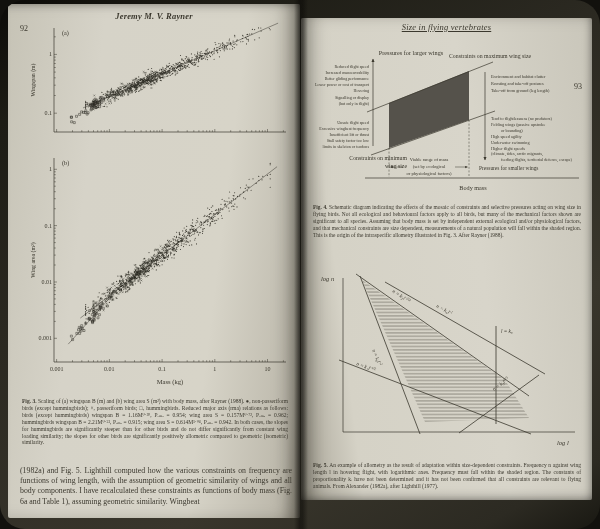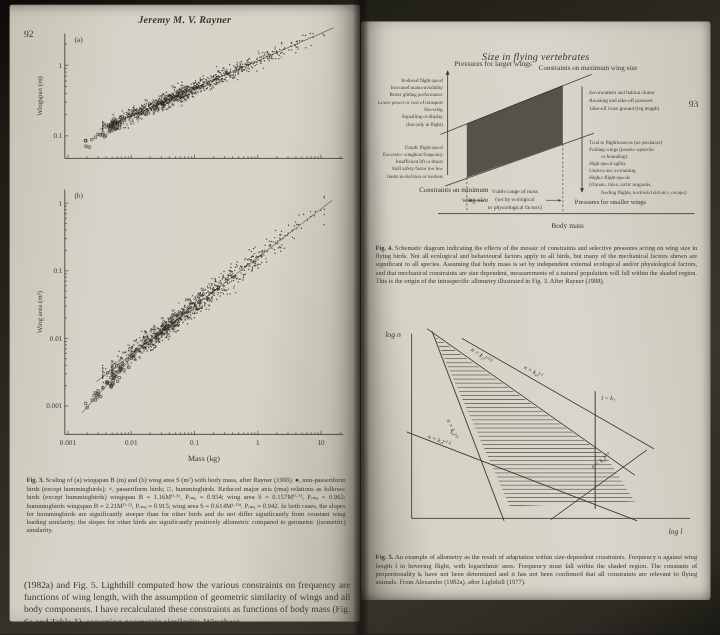--- a/index.html
+++ b/index.html
@@ -1,18 +1,18 @@
 <!DOCTYPE html>
 <html><head>
 <meta charset="utf-8">
 <style>
   html,body{margin:0;padding:0;background:#12110d;}
   .photo{position:relative;width:600px;height:529px;overflow:hidden;
     background:linear-gradient(150deg,#0b0a07 0%,#1d1c15 14%,#2b2921 40%,#39362c 72%,#2c2a22 92%,#191812 100%);
-    font-family:"Liberation Serif","DejaVu Serif",serif;color:#3b382e;}
+    font-family:"Liberation Serif","DejaVu Serif",serif;color:#3b382e;border-radius:25px;}
   .page{position:absolute;border-radius:2px;}
   .page.left{left:8px;top:4px;width:292px;height:514px;
     background:linear-gradient(97deg,#c6c3b6 0%,#d6d3c8 28%,#d7d4c8 68%,#bcb8ab 94%,#a49f92 100%);
     box-shadow:inset -16px 0 20px -10px rgba(18,16,10,.6), inset 0 6px 10px -8px rgba(0,0,0,.5);}
   .page.right{left:301px;top:18px;width:291px;height:482px;
     background:linear-gradient(263deg,#c9c6ba 0%,#d8d5ca 40%,#d5d2c6 82%,#b2ae a1 96%,#a8a497 100%);
     background:linear-gradient(263deg,#c9c6ba 0%,#d8d5ca 40%,#d5d2c6 82%,#a8a497 100%);
     box-shadow:inset 16px 0 20px -10px rgba(18,16,10,.55), inset -7px 0 9px -6px rgba(0,0,0,.4), inset 0 -8px 12px -9px rgba(0,0,0,.45);}
   .spine{position:absolute;left:294px;top:0;width:14px;height:529px;
     background:linear-gradient(90deg,rgba(0,0,0,0),rgba(10,9,6,.55) 40%,rgba(10,9,6,.5) 62%,rgba(0,0,0,0));}
@@ -58,25 +58,25 @@
         <text x="34" y="15" font-size="6.2">(b)</text>
         <text x="7" y="110" text-anchor="middle" font-size="5.8" transform="rotate(-90 7 110)">Wing area (m²)</text>
         <text x="142" y="234" text-anchor="middle" font-size="6.6">Mass (kg)</text>
         <path d="M149.9 89.6h.01M97.6 137.1h.01M139.0 93.7h.01M141.6 96.4h.01M97.6 138.7h.01M114.6 118.7h.01M196.3 50.9h.01M93.9 133.3h.01M111.9 115.4h.01M117.7 121.4h.01M61.2 163.4h.01M156.0 93.9h.01M106.6 126.4h.01M145.4 89.9h.01M141.7 96.1h.01M126.1 110.4h.01M147.5 90.7h.01M138.2 102.4h.01M150.4 94.4h.01M165.0 84.3h.01M176.1 66.4h.01M120.0 113.2h.01M145.2 97.9h.01M82.8 143.0h.01M150.9 87.3h.01M153.5 88.7h.01M187.6 64.0h.01M181.8 75.8h.01M152.8 91.5h.01M112.7 120.3h.01M57.6 163.0h.01M109.1 121.8h.01M140.1 106.9h.01M184.7 69.8h.01M134.0 111.0h.01M111.0 131.0h.01M109.3 124.9h.01M161.4 85.4h.01M139.6 100.0h.01M167.6 75.3h.01M146.9 100.9h.01M206.6 42.7h.01M205.2 48.5h.01M111.0 121.1h.01M151.4 83.0h.01M215.4 42.2h.01M98.5 131.0h.01M115.5 119.8h.01M149.4 92.7h.01M134.2 111.4h.01M102.1 134.9h.01M123.5 113.9h.01M162.0 81.9h.01M200.7 58.1h.01M153.3 95.3h.01M178.2 70.0h.01M140.4 106.8h.01M110.9 119.1h.01M183.9 61.5h.01M166.7 90.0h.01M112.8 122.7h.01M145.0 88.8h.01M152.5 99.5h.01M167.3 79.8h.01M206.8 54.1h.01M154.3 91.2h.01M92.1 136.5h.01M185.7 63.5h.01M93.5 139.7h.01M121.5 120.5h.01M92.7 133.9h.01M141.9 92.0h.01M205.5 49.7h.01M183.8 71.4h.01M127.7 108.7h.01M225.0 28.8h.01M145.3 92.6h.01M161.9 79.2h.01M115.1 111.8h.01M148.6 82.2h.01M149.5 95.7h.01M112.6 116.8h.01M168.9 70.5h.01M122.5 115.0h.01M209.5 46.4h.01M84.0 134.0h.01M97.4 132.5h.01M154.7 80.9h.01M211.7 46.1h.01M116.4 121.9h.01M102.4 130.1h.01M138.5 103.3h.01M228.1 33.4h.01M175.9 72.0h.01M121.8 115.7h.01M106.7 127.9h.01M111.5 127.4h.01M201.6 42.0h.01M110.7 118.4h.01M187.4 60.3h.01M153.7 90.9h.01M160.6 92.1h.01M126.4 100.7h.01M242.2 37.2h.01M117.2 119.2h.01M102.0 138.7h.01M146.4 104.3h.01M83.9 143.1h.01M172.8 77.6h.01M145.1 97.8h.01M172.2 82.6h.01M98.3 133.5h.01M87.1 138.2h.01M168.5 93.9h.01M158.5 81.4h.01M115.5 117.9h.01M106.0 128.4h.01M166.6 83.7h.01M198.0 51.2h.01M79.1 142.2h.01M159.7 85.2h.01M147.4 100.1h.01M71.2 142.7h.01M217.2 48.8h.01M212.5 37.7h.01M118.3 117.1h.01M140.4 91.9h.01M119.4 112.3h.01M94.9 130.6h.01M130.5 114.4h.01M115.0 121.2h.01M144.2 94.0h.01M127.0 99.2h.01M143.2 102.9h.01M116.7 108.4h.01M151.0 91.2h.01M57.6 164.2h.01M156.7 85.9h.01M142.7 103.4h.01M114.2 114.4h.01M107.6 127.9h.01M57.6 157.0h.01M179.7 58.1h.01M108.0 120.9h.01M74.1 148.9h.01M193.0 54.3h.01M186.3 71.0h.01M113.8 118.3h.01M148.9 97.4h.01M139.3 95.7h.01M178.4 66.5h.01M242.2 28.8h.01M138.8 96.6h.01M93.6 126.1h.01M157.3 92.0h.01M137.4 94.3h.01M221.0 37.0h.01M148.9 93.3h.01M186.7 64.1h.01M166.5 81.8h.01M121.1 118.1h.01M163.7 78.0h.01M178.0 70.3h.01M170.5 84.9h.01M128.6 112.9h.01M203.4 50.7h.01M111.1 126.4h.01M183.1 63.7h.01M57.6 165.3h.01M135.2 108.0h.01M218.3 35.1h.01M123.8 110.2h.01M126.5 116.7h.01M128.0 106.1h.01M125.8 105.2h.01M176.3 72.4h.01M123.7 115.9h.01M107.8 114.7h.01M92.0 130.5h.01M155.7 84.0h.01M158.1 94.6h.01M187.1 73.3h.01M82.3 138.8h.01M103.8 129.1h.01M131.7 115.8h.01M57.6 163.3h.01M169.7 68.3h.01M136.8 102.3h.01M91.6 140.3h.01M205.0 55.8h.01M162.8 79.5h.01M156.0 86.3h.01M183.5 68.3h.01M158.6 90.9h.01M85.7 132.9h.01M100.5 131.7h.01M180.2 66.5h.01M153.3 90.0h.01M128.6 111.1h.01M157.7 80.5h.01M130.9 112.2h.01M182.3 72.7h.01M161.9 83.4h.01M96.0 137.0h.01M135.2 104.7h.01M190.7 58.7h.01M57.6 158.4h.01M148.6 87.4h.01M115.8 124.4h.01M140.7 95.8h.01M57.6 165.1h.01M84.7 142.2h.01M107.4 133.7h.01M145.7 98.8h.01M99.7 140.9h.01M119.1 116.7h.01M72.5 159.9h.01M95.4 136.8h.01M142.1 98.9h.01M106.7 130.0h.01M106.8 128.8h.01M88.8 148.4h.01M193.5 65.7h.01M120.8 121.7h.01M191.9 62.4h.01M175.0 78.9h.01M173.5 73.0h.01M137.6 94.7h.01M172.4 72.0h.01M151.2 82.3h.01M192.1 59.8h.01M163.9 75.8h.01M135.5 105.6h.01M106.5 127.4h.01M137.8 107.2h.01M182.3 74.8h.01M77.4 145.9h.01M166.8 80.3h.01M112.4 132.9h.01M135.0 102.0h.01M151.4 84.0h.01M139.6 96.8h.01M116.2 115.8h.01M173.6 72.5h.01M136.4 107.9h.01M78.7 148.2h.01M100.9 124.6h.01M117.1 122.1h.01M123.4 110.7h.01M120.3 111.8h.01M139.9 107.0h.01M127.8 113.9h.01M130.1 99.3h.01M212.1 44.2h.01M154.5 85.4h.01M148.1 94.1h.01M190.2 68.8h.01M131.3 102.9h.01M143.2 91.4h.01M101.1 133.6h.01M130.8 100.2h.01M57.6 159.5h.01M145.9 98.0h.01M94.0 127.0h.01M194.8 59.6h.01M125.5 110.1h.01M124.7 109.3h.01M139.6 90.3h.01M134.0 103.1h.01M158.7 76.3h.01M181.2 64.3h.01M194.1 68.3h.01M72.6 148.3h.01M100.4 139.7h.01M81.6 142.8h.01M131.2 101.5h.01M116.4 118.4h.01M76.0 143.8h.01M93.5 138.9h.01M93.1 136.2h.01M164.8 79.3h.01M126.1 113.3h.01M129.0 107.2h.01M132.5 111.0h.01M154.9 91.1h.01M167.1 81.5h.01M142.5 104.8h.01M91.5 131.2h.01M106.4 122.3h.01M93.1 140.3h.01M60.1 157.3h.01M136.7 97.4h.01M202.0 53.0h.01M57.6 164.0h.01M121.3 111.5h.01M102.3 134.7h.01M99.4 128.0h.01M89.0 142.8h.01M139.7 107.0h.01M230.7 26.4h.01M118.4 118.3h.01M138.0 107.2h.01M164.9 76.6h.01M163.0 75.4h.01M242.2 14.7h.01M197.3 53.7h.01M117.4 121.1h.01M81.5 143.4h.01M110.1 122.4h.01M97.8 135.4h.01M183.9 68.3h.01M164.2 79.6h.01M145.0 100.1h.01M88.6 131.4h.01M119.2 116.5h.01M171.2 82.7h.01M155.7 84.1h.01M230.9 30.5h.01M123.9 112.1h.01M119.6 125.7h.01M151.2 87.9h.01M126.3 111.1h.01M106.8 126.0h.01M105.6 125.2h.01M112.1 121.2h.01M174.5 83.3h.01M97.7 141.7h.01M132.2 102.8h.01M188.7 70.3h.01M109.1 117.9h.01M79.1 145.8h.01M132.5 102.8h.01M98.1 139.1h.01M146.1 93.4h.01M120.1 115.8h.01M217.3 38.4h.01M149.5 90.8h.01M98.7 124.5h.01M120.5 119.7h.01M89.9 126.1h.01M96.2 136.1h.01M113.1 124.5h.01M107.3 122.0h.01M118.7 120.9h.01M183.2 67.4h.01M117.9 110.3h.01M120.9 115.0h.01M126.0 110.2h.01M206.0 45.8h.01M100.6 131.1h.01M146.1 108.0h.01M190.6 63.4h.01M106.7 127.7h.01M156.2 78.0h.01M166.0 78.2h.01M114.9 113.2h.01M107.0 129.4h.01M89.2 134.0h.01M219.4 40.7h.01M161.4 83.0h.01M137.0 101.0h.01M71.4 156.1h.01M130.4 103.3h.01M119.9 118.8h.01M122.7 110.1h.01M180.3 71.1h.01M115.1 119.7h.01M126.3 116.0h.01M164.6 69.9h.01M71.2 150.9h.01M139.4 103.2h.01M168.4 79.9h.01M167.3 88.2h.01M79.5 142.2h.01M197.5 54.7h.01M164.4 72.9h.01M223.1 40.2h.01M134.3 102.7h.01M57.6 159.5h.01M153.3 91.9h.01M143.9 107.7h.01M117.7 118.1h.01M119.6 121.0h.01M190.0 62.3h.01M140.8 96.6h.01M122.0 114.3h.01M234.0 29.8h.01M88.7 137.8h.01M120.7 125.5h.01M139.2 100.4h.01M199.8 51.7h.01M58.1 168.8h.01M138.7 99.8h.01M184.8 71.5h.01M103.8 133.9h.01M159.0 92.0h.01M140.8 95.0h.01M101.5 139.6h.01M163.7 94.9h.01M177.2 71.8h.01M109.6 121.2h.01M200.9 48.0h.01M152.9 88.3h.01M134.1 103.7h.01M78.0 151.4h.01M108.9 122.6h.01M137.1 102.7h.01M107.6 126.9h.01M148.5 86.2h.01M187.1 70.2h.01M126.2 104.3h.01M110.4 120.8h.01M99.8 124.6h.01M174.7 81.4h.01M125.6 108.2h.01M89.8 137.8h.01M108.7 128.3h.01M146.4 98.4h.01M144.5 99.0h.01M158.5 87.9h.01M146.3 86.6h.01M112.7 115.6h.01M162.2 90.9h.01M148.4 101.4h.01M175.6 75.2h.01M90.5 139.4h.01M57.7 154.6h.01M100.3 122.4h.01M147.0 94.0h.01M215.8 41.8h.01M169.6 81.9h.01M148.8 99.3h.01M107.8 124.8h.01M151.4 84.7h.01M58.7 160.4h.01M130.0 114.8h.01M113.1 121.5h.01M148.8 94.6h.01M131.6 108.4h.01M190.3 60.2h.01M135.7 100.3h.01M130.9 110.0h.01M164.9 81.0h.01M57.7 163.1h.01M149.3 93.8h.01M107.9 123.9h.01M81.4 152.4h.01M148.9 90.8h.01M220.6 37.3h.01M74.6 152.0h.01M127.2 109.2h.01M136.3 110.8h.01M138.0 97.9h.01M198.7 56.9h.01M95.1 131.4h.01M189.7 63.7h.01M164.1 75.8h.01M209.0 56.9h.01M83.5 144.1h.01M135.8 107.1h.01M184.9 69.5h.01M234.8 26.3h.01M146.6 95.7h.01M165.6 76.5h.01M153.1 90.8h.01M95.8 139.6h.01M97.5 142.1h.01M113.0 118.2h.01M116.3 123.9h.01M119.4 121.3h.01M121.0 102.6h.01M171.8 74.0h.01M184.7 55.9h.01M242.2 13.4h.01M93.0 134.9h.01M90.5 133.5h.01M150.6 96.1h.01M119.7 116.7h.01M179.6 71.8h.01M98.8 130.8h.01M136.9 108.2h.01M179.4 65.7h.01M157.2 82.5h.01M115.9 113.6h.01M112.5 124.5h.01M121.3 118.6h.01M183.3 57.2h.01M162.7 79.4h.01M84.5 143.0h.01M128.4 114.4h.01M67.7 153.2h.01M168.2 80.8h.01M83.7 146.3h.01M188.7 62.9h.01M159.5 91.7h.01M134.1 114.7h.01M57.6 164.7h.01M112.9 116.1h.01M102.0 132.1h.01M116.2 123.1h.01M154.6 90.8h.01M129.7 106.4h.01M182.8 69.1h.01M111.9 121.4h.01M162.2 80.5h.01M160.4 83.0h.01M122.1 115.9h.01M185.3 67.4h.01M113.0 128.3h.01M152.1 84.7h.01M201.2 61.0h.01M97.8 125.4h.01M113.4 118.1h.01M115.5 124.1h.01M80.5 147.3h.01M139.5 109.3h.01M192.8 58.4h.01M106.3 121.7h.01M88.4 142.7h.01M134.4 105.1h.01M179.5 69.7h.01M219.2 37.0h.01M205.2 45.6h.01M144.9 99.2h.01M112.6 124.6h.01M131.5 105.6h.01M172.9 71.9h.01M128.6 109.9h.01M104.0 123.9h.01M189.7 64.3h.01M104.2 132.8h.01M98.7 129.9h.01M124.9 108.2h.01M116.7 119.3h.01M163.3 85.2h.01M157.8 81.0h.01M102.2 133.1h.01M93.1 126.4h.01M116.5 112.3h.01M142.3 102.1h.01M165.4 79.9h.01M239.4 25.3h.01M205.9 56.5h.01M82.9 147.1h.01M184.8 68.0h.01M201.8 51.8h.01M176.9 65.3h.01M154.8 90.0h.01M70.1 146.9h.01M140.5 105.5h.01M181.1 67.5h.01M138.2 104.3h.01M161.9 86.5h.01M196.4 54.7h.01M79.3 140.5h.01M100.6 121.2h.01M174.9 79.7h.01M164.7 76.3h.01M111.6 123.3h.01M148.0 94.4h.01M207.6 48.9h.01M121.9 113.2h.01M182.4 73.4h.01M144.9 99.7h.01M141.3 93.7h.01M99.4 137.0h.01M144.3 99.9h.01M110.9 127.1h.01M96.3 133.5h.01M57.6 161.6h.01M128.3 119.9h.01M79.3 148.7h.01M134.3 104.5h.01M181.5 59.5h.01M181.5 66.5h.01M148.2 87.7h.01M80.0 139.6h.01M165.7 81.1h.01M190.5 59.3h.01M169.7 71.9h.01M135.4 106.5h.01M181.6 64.2h.01M147.1 89.6h.01M168.4 79.9h.01M101.4 137.8h.01M63.4 158.2h.01M140.8 99.1h.01M194.1 49.3h.01M57.6 156.4h.01M100.4 132.0h.01M158.2 79.5h.01M129.3 110.3h.01M110.3 122.6h.01M95.5 132.2h.01M137.9 100.7h.01M150.3 91.5h.01M169.1 82.3h.01M138.6 105.8h.01M155.5 96.6h.01M115.2 117.3h.01M148.3 98.1h.01M161.4 95.2h.01M177.2 71.4h.01M167.9 79.8h.01M182.2 63.3h.01M138.9 102.3h.01M110.3 121.1h.01M152.7 90.6h.01M158.3 88.2h.01M221.1 29.2h.01M115.3 119.6h.01M139.0 94.4h.01M122.5 109.8h.01M88.4 143.2h.01M141.9 96.3h.01M96.1 133.4h.01M160.2 81.9h.01M138.4 95.8h.01M143.9 99.3h.01M120.9 117.1h.01M188.6 59.9h.01M150.7 92.0h.01M176.3 78.5h.01M156.8 90.7h.01M120.9 108.9h.01M140.4 105.1h.01M145.2 100.8h.01M129.9 107.0h.01M206.0 59.3h.01M117.3 113.4h.01M215.6 47.7h.01M101.6 130.3h.01M168.2 72.7h.01M94.6 135.4h.01M57.6 164.6h.01M142.6 94.8h.01M173.5 74.9h.01M196.5 54.9h.01M91.6 130.2h.01M65.9 160.9h.01M123.5 111.8h.01M106.7 127.7h.01M153.8 93.7h.01M65.0 156.2h.01M57.6 172.1h.01M242.2 24.4h.01M203.6 53.1h.01M136.1 105.5h.01M158.0 88.2h.01M186.9 66.3h.01M130.4 107.2h.01M185.3 64.7h.01M203.8 56.6h.01M110.8 118.4h.01M93.6 140.8h.01M155.0 89.1h.01M57.6 173.6h.01M82.3 146.6h.01M179.3 74.6h.01M134.8 97.7h.01" fill="none" stroke="#2b2921" stroke-width="1.15" stroke-linecap="round" opacity="0.85"></path>
         <path d="M123.9 111.4L125.7 113.2M125.7 111.4L123.9 113.2M113.6 121.8L115.4 123.6M115.4 121.8L113.6 123.6M126.5 112.6L128.3 114.4M128.3 112.6L126.5 114.4M135.3 106.3L137.1 108.1M137.1 106.3L135.3 108.1M134.5 98.0L136.3 99.8M136.3 98.0L134.5 99.8M123.7 106.7L125.5 108.5M125.5 106.7L123.7 108.5M92.7 129.9L94.5 131.7M94.5 129.9L92.7 131.7M144.2 97.9L146.0 99.7M146.0 97.9L144.2 99.7M133.1 98.6L134.9 100.4M134.9 98.6L133.1 100.4M110.1 124.9L111.9 126.7M111.9 124.9L110.1 126.7M134.8 106.7L136.6 108.5M136.6 106.7L134.8 108.5M93.6 134.4L95.4 136.2M95.4 134.4L93.6 136.2M143.4 96.4L145.2 98.2M145.2 96.4L143.4 98.2M75.9 142.6L77.7 144.4M77.7 142.6L75.9 144.4M84.1 133.3L85.9 135.1M85.9 133.3L84.1 135.1M95.4 137.1L97.2 138.9M97.2 137.1L95.4 138.9M74.7 159.4L76.5 161.2M76.5 159.4L74.7 161.2M110.0 123.1L111.8 124.9M111.8 123.1L110.0 124.9M124.8 113.3L126.6 115.1M126.6 113.3L124.8 115.1M112.0 120.6L113.8 122.4M113.8 120.6L112.0 122.4M71.2 149.4L73.0 151.2M73.0 149.4L71.2 151.2M108.2 121.8L110.0 123.6M110.0 121.8L108.2 123.6M99.0 136.4L100.8 138.2M100.8 136.4L99.0 138.2M104.0 124.5L105.8 126.3M105.8 124.5L104.0 126.3M108.4 123.3L110.2 125.1M110.2 123.3L108.4 125.1M104.0 128.4L105.8 130.2M105.8 128.4L104.0 130.2M157.9 87.7L159.7 89.5M159.7 87.7L157.9 89.5M114.5 114.5L116.3 116.3M116.3 114.5L114.5 116.3M140.5 89.8L142.3 91.6M142.3 89.8L140.5 91.6M115.6 111.1L117.4 112.9M117.4 111.1L115.6 112.9M104.6 123.3L106.4 125.1M106.4 123.3L104.6 125.1M104.7 127.0L106.5 128.8M106.5 127.0L104.7 128.8M84.3 149.1L86.1 150.9M86.1 149.1L84.3 150.9M128.5 108.8L130.3 110.6M130.3 108.8L128.5 110.6M96.1 133.1L97.9 134.9M97.9 133.1L96.1 134.9M96.7 125.6L98.5 127.4M98.5 125.6L96.7 127.4M114.4 122.9L116.2 124.7M116.2 122.9L114.4 124.7M64.6 162.3L66.4 164.1M66.4 162.3L64.6 164.1M100.9 129.5L102.7 131.3M102.7 129.5L100.9 131.3M127.9 106.5L129.7 108.3M129.7 106.5L127.9 108.3M110.4 123.8L112.2 125.6M112.2 123.8L110.4 125.6M64.6 157.4L66.4 159.2M66.4 157.4L64.6 159.2M67.3 158.7L69.1 160.5M69.1 158.7L67.3 160.5M132.4 106.5L134.2 108.3M134.2 106.5L132.4 108.3M98.0 132.6L99.8 134.4M99.8 132.6L98.0 134.4M98.0 140.7L99.8 142.5M99.8 140.7L98.0 142.5M82.6 146.6L84.4 148.4M84.4 146.6L82.6 148.4M128.0 114.0L129.8 115.8M129.8 114.0L128.0 115.8M117.5 111.2L119.3 113.0M119.3 111.2L117.5 113.0M73.6 143.0L75.4 144.8M75.4 143.0L73.6 144.8M123.8 110.2L125.6 112.0M125.6 110.2L123.8 112.0M138.7 105.6L140.5 107.4M140.5 105.6L138.7 107.4M102.1 122.4L103.9 124.2M103.9 122.4L102.1 124.2M128.1 104.5L129.9 106.3M129.9 104.5L128.1 106.3M113.8 120.7L115.6 122.5M115.6 120.7L113.8 122.5M118.0 112.6L119.8 114.4M119.8 112.6L118.0 114.4M67.6 159.2L69.4 161.0M69.4 159.2L67.6 161.0M135.3 107.0L137.1 108.8M137.1 107.0L135.3 108.8M149.4 91.2L151.2 93.0M151.2 91.2L149.4 93.0M114.2 116.1L116.0 117.9M116.0 116.1L114.2 117.9M145.9 99.0L147.7 100.8M147.7 99.0L145.9 100.8M110.2 123.6L112.0 125.4M112.0 123.6L110.2 125.4M84.5 140.0L86.3 141.8M86.3 140.0L84.5 141.8M81.9 144.1L83.7 145.9M83.7 144.1L81.9 145.9M100.6 126.6L102.4 128.4M102.4 126.6L100.6 128.4M153.1 89.6L154.9 91.4M154.9 89.6L153.1 91.4M103.4 131.6L105.2 133.4M105.2 131.6L103.4 133.4M66.5 152.1L68.3 153.9M68.3 152.1L66.5 153.9M116.3 123.3L118.1 125.1M118.1 123.3L116.3 125.1M100.6 124.2L102.4 126.0M102.4 124.2L100.6 126.0M145.2 94.5L147.0 96.3M147.0 94.5L145.2 96.3M73.8 153.4L75.6 155.2M75.6 153.4L73.8 155.2M107.4 123.8L109.2 125.6M109.2 123.8L107.4 125.6M70.5 155.9L72.3 157.7M72.3 155.9L70.5 157.7M112.2 119.7L114.0 121.5M114.0 119.7L112.2 121.5M64.6 156.3L66.4 158.1M66.4 156.3L64.6 158.1M109.2 118.2L111.0 120.0M111.0 118.2L109.2 120.0M77.8 152.7L79.6 154.5M79.6 152.7L77.8 154.5M113.8 115.6L115.6 117.4M115.6 115.6L113.8 117.4M113.2 117.2L115.0 119.0M115.0 117.2L113.2 119.0M64.6 161.6L66.4 163.4M66.4 161.6L64.6 163.4M131.7 107.6L133.5 109.4M133.5 107.6L131.7 109.4M98.2 129.5L100.0 131.3M100.0 129.5L98.2 131.3M83.8 148.2L85.6 150.0M85.6 148.2L83.8 150.0M118.4 112.3L120.2 114.1M120.2 112.3L118.4 114.1M137.6 100.4L139.4 102.2M139.4 100.4L137.6 102.2M84.0 140.9L85.8 142.7M85.8 140.9L84.0 142.7M103.2 127.3L105.0 129.1M105.0 127.3L103.2 129.1M102.2 129.8L104.0 131.6M104.0 129.8L102.2 131.6M127.5 99.2L129.3 101.0M129.3 99.2L127.5 101.0M153.5 87.2L155.3 89.0M155.3 87.2L153.5 89.0M106.8 118.4L108.6 120.2M108.6 118.4L106.8 120.2M112.1 117.5L113.9 119.3M113.9 117.5L112.1 119.3M80.0 144.6L81.8 146.4M81.8 144.6L80.0 146.4M68.7 158.4L70.5 160.2M70.5 158.4L68.7 160.2M93.8 141.3L95.6 143.1M95.6 141.3L93.8 143.1M67.6 151.2L69.4 153.0M69.4 151.2L67.6 153.0M112.9 114.3L114.7 116.1M114.7 114.3L112.9 116.1M101.9 127.6L103.7 129.4M103.7 127.6L101.9 129.4M64.6 157.7L66.4 159.5M66.4 157.7L64.6 159.5M132.9 104.9L134.7 106.7M134.7 104.9L132.9 106.7M105.3 126.6L107.1 128.4M107.1 126.6L105.3 128.4M87.8 136.8L89.6 138.6M89.6 136.8L87.8 138.6M108.9 121.6L110.7 123.4M110.7 121.6L108.9 123.4M80.3 141.2L82.1 143.0M82.1 141.2L80.3 143.0M80.8 139.7L82.6 141.5M82.6 139.7L80.8 141.5M110.8 119.7L112.6 121.5M112.6 119.7L110.8 121.5M105.7 120.9L107.5 122.7M107.5 120.9L105.7 122.7M109.0 122.2L110.8 124.0M110.8 122.2L109.0 124.0M132.3 101.9L134.1 103.7M134.1 101.9L132.3 103.7M132.2 101.6L134.0 103.4M134.0 101.6L132.2 103.4M96.5 135.5L98.3 137.3M98.3 135.5L96.5 137.3M118.4 119.4L120.2 121.2M120.2 119.4L118.4 121.2M131.6 102.2L133.4 104.0M133.4 102.2L131.6 104.0M123.0 109.5L124.8 111.3M124.8 109.5L123.0 111.3M116.7 120.0L118.5 121.8M118.5 120.0L116.7 121.8M83.2 149.1L85.0 150.9M85.0 149.1L83.2 150.9M97.4 133.8L99.2 135.6M99.2 133.8L97.4 135.6M101.1 134.2L102.9 136.0M102.9 134.2L101.1 136.0M103.2 133.1L105.0 134.9M105.0 133.1L103.2 134.9M83.3 146.5L85.1 148.3M85.1 146.5L83.3 148.3M121.7 111.0L123.5 112.8M123.5 111.0L121.7 112.8M83.5 145.4L85.3 147.2M85.3 145.4L83.5 147.2M92.4 126.6L94.2 128.4M94.2 126.6L92.4 128.4M71.6 158.0L73.4 159.8M73.4 158.0L71.6 159.8M115.5 113.2L117.3 115.0M117.3 113.2L115.5 115.0M107.7 127.8L109.5 129.6M109.5 127.8L107.7 129.6M92.5 138.7L94.3 140.5M94.3 138.7L92.5 140.5M107.7 124.3L109.5 126.1M109.5 124.3L107.7 126.1M106.2 127.0L108.0 128.8M108.0 127.0L106.2 128.8M126.5 109.5L128.3 111.3M128.3 109.5L126.5 111.3M101.2 130.3L103.0 132.1M103.0 130.3L101.2 132.1M108.9 126.5L110.7 128.3M110.7 126.5L108.9 128.3M120.5 109.5L122.3 111.3M122.3 109.5L120.5 111.3M108.4 122.5L110.2 124.3M110.2 122.5L108.4 124.3M105.8 130.2L107.6 132.0M107.6 130.2L105.8 132.0M115.9 125.1L117.7 126.9M117.7 125.1L115.9 126.9M112.6 129.6L114.4 131.4M114.4 129.6L112.6 131.4M114.9 119.4L116.7 121.2M116.7 119.4L114.9 121.2M80.6 145.3L82.4 147.1M82.4 145.3L80.6 147.1M99.3 136.6L101.1 138.4M101.1 136.6L99.3 138.4M136.5 94.5L138.3 96.3M138.3 94.5L136.5 96.3M123.6 117.8L125.4 119.6M125.4 117.8L123.6 119.6M109.6 124.3L111.4 126.1M111.4 124.3L109.6 126.1M82.5 136.7L84.3 138.5M84.3 136.7L82.5 138.5M122.3 111.9L124.1 113.7M124.1 111.9L122.3 113.7M64.9 153.0L66.7 154.8M66.7 153.0L64.9 154.8M111.0 122.7L112.8 124.5M112.8 122.7L111.0 124.5M94.1 134.7L95.9 136.5M95.9 134.7L94.1 136.5M91.8 135.4L93.6 137.2M93.6 135.4L91.8 137.2M91.6 132.6L93.4 134.4M93.4 132.6L91.6 134.4M117.0 121.4L118.8 123.2M118.8 121.4L117.0 123.2M100.3 130.3L102.1 132.1M102.1 130.3L100.3 132.1M103.9 127.2L105.7 129.0M105.7 127.2L103.9 129.0M92.0 135.2L93.8 137.0M93.8 135.2L92.0 137.0M107.4 121.9L109.2 123.7M109.2 121.9L107.4 123.7M76.3 149.9L78.1 151.7M78.1 149.9L76.3 151.7M119.4 109.5L121.2 111.3M121.2 109.5L119.4 111.3M120.5 114.7L122.3 116.5M122.3 114.7L120.5 116.5M89.6 143.1L91.4 144.9M91.4 143.1L89.6 144.9M117.0 120.7L118.8 122.5M118.8 120.7L117.0 122.5M90.1 137.1L91.9 138.9M91.9 137.1L90.1 138.9M78.2 136.7L80.0 138.5M80.0 136.7L78.2 138.5M64.6 150.0L66.4 151.8M66.4 150.0L64.6 151.8M112.8 125.1L114.6 126.9M114.6 125.1L112.8 126.9M109.1 119.3L110.9 121.1M110.9 119.3L109.1 121.1M109.2 130.3L111.0 132.1M111.0 130.3L109.2 132.1M110.7 127.6L112.5 129.4M112.5 127.6L110.7 129.4M90.7 139.3L92.5 141.1M92.5 139.3L90.7 141.1M96.9 128.6L98.7 130.4M98.7 128.6L96.9 130.4M96.2 133.7L98.0 135.5M98.0 133.7L96.2 135.5M106.7 120.0L108.5 121.8M108.5 120.0L106.7 121.8M87.9 142.2L89.7 144.0M89.7 142.2L87.9 144.0M102.0 126.8L103.8 128.6M103.8 126.8L102.0 128.6M93.1 132.7L94.9 134.5M94.9 132.7L93.1 134.5M64.6 155.0L66.4 156.8M66.4 155.0L64.6 156.8M108.3 121.2L110.1 123.0M110.1 121.2L108.3 123.0M111.6 121.8L113.4 123.6M113.4 121.8L111.6 123.6M125.3 105.3L127.1 107.1M127.1 105.3L125.3 107.1M114.4 117.8L116.2 119.6M116.2 117.8L114.4 119.6M126.6 109.8L128.4 111.6M128.4 109.8L126.6 111.6M85.8 134.8L87.6 136.6M87.6 134.8L85.8 136.6M106.6 126.8L108.4 128.6M108.4 126.8L106.6 128.6M138.9 101.0L140.7 102.8M140.7 101.0L138.9 102.8M96.8 132.6L98.6 134.4M98.6 132.6L96.8 134.4M85.8 139.6L87.6 141.4M87.6 139.6L85.8 141.4M80.9 139.1L82.7 140.9M82.7 139.1L80.9 140.9M87.7 140.3L89.5 142.1M89.5 140.3L87.7 142.1M119.4 120.4L121.2 122.2M121.2 120.4L119.4 122.2M104.6 125.8L106.4 127.6M106.4 125.8L104.6 127.6M64.6 154.6L66.4 156.4M66.4 154.6L64.6 156.4M114.3 118.4L116.1 120.2M116.1 118.4L114.3 120.2M150.1 90.7L151.9 92.5M151.9 90.7L150.1 92.5M80.3 145.9L82.1 147.7M82.1 145.9L80.3 147.7M129.0 103.9L130.8 105.7M130.8 103.9L129.0 105.7M70.3 152.2L72.1 154.0M72.1 152.2L70.3 154.0M66.4 160.9L68.2 162.7M68.2 160.9L66.4 162.7M117.4 111.7L119.2 113.5M119.2 111.7L117.4 113.5M135.6 95.8L137.4 97.6M137.4 95.8L135.6 97.6M102.9 125.9L104.7 127.7M104.7 125.9L102.9 127.7M113.7 114.0L115.5 115.8M115.5 114.0L113.7 115.8M90.3 134.7L92.1 136.5M92.1 134.7L90.3 136.5M98.4 136.3L100.2 138.1M100.2 136.3L98.4 138.1M127.4 106.7L129.2 108.5M129.2 106.7L127.4 108.5M118.5 115.2L120.3 117.0M120.3 115.2L118.5 117.0M109.9 120.7L111.7 122.5M111.7 120.7L109.9 122.5M106.8 123.4L108.6 125.2M108.6 123.4L106.8 125.2M133.5 103.3L135.3 105.1M135.3 103.3L133.5 105.1M94.2 129.8L96.0 131.6M96.0 129.8L94.2 131.6M86.7 141.9L88.5 143.7M88.5 141.9L86.7 143.7M92.8 131.8L94.6 133.6M94.6 131.8L92.8 133.6M124.1 107.7L125.9 109.5M125.9 107.7L124.1 109.5M91.8 125.1L93.6 126.9M93.6 125.1L91.8 126.9M101.0 131.1L102.8 132.9M102.8 131.1L101.0 132.9M104.6 124.2L106.4 126.0M106.4 124.2L104.6 126.0M109.5 124.1L111.3 125.9M111.3 124.1L109.5 125.9M80.1 143.7L81.9 145.5M81.9 143.7L80.1 145.5M122.2 115.7L124.0 117.5M124.0 115.7L122.2 117.5M114.2 120.9L116.0 122.7M116.0 120.9L114.2 122.7M108.1 127.4L109.9 129.2M109.9 127.4L108.1 129.2M117.7 117.6L119.5 119.4M119.5 117.6L117.7 119.4M111.0 122.0L112.8 123.8M112.8 122.0L111.0 123.8M130.1 105.1L131.9 106.9M131.9 105.1L130.1 106.9M72.1 146.9L73.9 148.7M73.9 146.9L72.1 148.7M129.4 101.4L131.2 103.2M131.2 101.4L129.4 103.2M121.3 114.7L123.1 116.5M123.1 114.7L121.3 116.5M91.8 138.8L93.6 140.6M93.6 138.8L91.8 140.6M126.4 109.8L128.2 111.6M128.2 109.8L126.4 111.6M84.1 143.6L85.9 145.4M85.9 143.6L84.1 145.4M106.6 119.6L108.4 121.4M108.4 119.6L106.6 121.4M64.6 160.1L66.4 161.9M66.4 160.1L64.6 161.9M91.1 141.3L92.9 143.1M92.9 141.3L91.1 143.1M135.9 107.3L137.7 109.1M137.7 107.3L135.9 109.1M100.1 128.0L101.9 129.8M101.9 128.0L100.1 129.8M104.9 125.7L106.7 127.5M106.7 125.7L104.9 127.5M127.9 98.5L129.7 100.3M129.7 98.5L127.9 100.3M97.1 123.2L98.9 125.0M98.9 123.2L97.1 125.0M84.5 140.0L86.3 141.8M86.3 140.0L84.5 141.8M100.2 127.6L102.0 129.4M102.0 127.6L100.2 129.4M131.7 95.4L133.5 97.2M133.5 95.4L131.7 97.2M116.1 115.6L117.9 117.4M117.9 115.6L116.1 117.4M91.3 138.1L93.1 139.9M93.1 138.1L91.3 139.9M159.3 82.3L161.1 84.1M161.1 82.3L159.3 84.1M117.6 125.6L119.4 127.4M119.4 125.6L117.6 127.4M108.4 121.3L110.2 123.1M110.2 121.3L108.4 123.1M115.7 117.4L117.5 119.2M117.5 117.4L115.7 119.2M101.6 127.5L103.4 129.3M103.4 127.5L101.6 129.3M115.9 110.9L117.7 112.7M117.7 110.9L115.9 112.7M102.9 128.4L104.7 130.2M104.7 128.4L102.9 130.2M116.0 119.6L117.8 121.4M117.8 119.6L116.0 121.4M64.6 159.2L66.4 161.0M66.4 159.2L64.6 161.0M111.2 122.5L113.0 124.3M113.0 122.5L111.2 124.3M151.7 87.5L153.5 89.3M153.5 87.5L151.7 89.3M136.8 106.6L138.6 108.4M138.6 106.6L136.8 108.4M116.4 119.0L118.2 120.8M118.2 119.0L116.4 120.8M103.8 134.1L105.6 135.9M105.6 134.1L103.8 135.9M72.1 148.0L73.9 149.8M73.9 148.0L72.1 149.8M73.9 152.9L75.7 154.7M75.7 152.9L73.9 154.7M128.1 114.7L129.9 116.5M129.9 114.7L128.1 116.5M101.4 127.9L103.2 129.7M103.2 127.9L101.4 129.7M64.6 151.0L66.4 152.8M66.4 151.0L64.6 152.8M110.6 128.9L112.4 130.7M112.4 128.9L110.6 130.7M77.6 155.3L79.4 157.1M79.4 155.3L77.6 157.1M122.9 110.2L124.7 112.0M124.7 110.2L122.9 112.0M91.6 133.7L93.4 135.5M93.4 133.7L91.6 135.5M93.9 136.4L95.7 138.2M95.7 136.4L93.9 138.2M145.1 103.8L146.9 105.6M146.9 103.8L145.1 105.6M118.4 113.6L120.2 115.4M120.2 113.6L118.4 115.4M122.7 106.5L124.5 108.3M124.5 106.5L122.7 108.3M119.5 112.1L121.3 113.9M121.3 112.1L119.5 113.9M97.6 132.8L99.4 134.6M99.4 132.8L97.6 134.6M87.2 146.7L89.0 148.5M89.0 146.7L87.2 148.5M101.1 129.5L102.9 131.3M102.9 129.5L101.1 131.3M81.4 146.9L83.2 148.7M83.2 146.9L81.4 148.7M112.8 121.8L114.6 123.6M114.6 121.8L112.8 123.6M67.2 155.7L69.0 157.5M69.0 155.7L67.2 157.5M119.4 111.6L121.2 113.4M121.2 111.6L119.4 113.4M137.4 99.0L139.2 100.8M139.2 99.0L137.4 100.8M99.2 125.8L101.0 127.6M101.0 125.8L99.2 127.6M106.7 119.3L108.5 121.1M108.5 119.3L106.7 121.1M107.2 116.2L109.0 118.0M109.0 116.2L107.2 118.0M102.4 131.5L104.2 133.3M104.2 131.5L102.4 133.3M121.7 115.0L123.5 116.8M123.5 115.0L121.7 116.8M128.6 108.8L130.4 110.6M130.4 108.8L128.6 110.6M127.2 112.7L129.0 114.5M129.0 112.7L127.2 114.5M129.5 102.4L131.3 104.2M131.3 102.4L129.5 104.2M92.7 135.3L94.5 137.1M94.5 135.3L92.7 137.1M82.9 141.8L84.7 143.6M84.7 141.8L82.9 143.6M89.0 137.3L90.8 139.1M90.8 137.3L89.0 139.1M91.3 130.2L93.1 132.0M93.1 130.2L91.3 132.0M109.3 117.1L111.1 118.9M111.1 117.1L109.3 118.9M97.4 134.3L99.2 136.1M99.2 134.3L97.4 136.1M106.6 124.3L108.4 126.1M108.4 124.3L106.6 126.1M77.8 148.8L79.6 150.6M79.6 148.8L77.8 150.6M103.1 127.0L104.9 128.8M104.9 127.0L103.1 128.8M76.3 148.0L78.1 149.8M78.1 148.0L76.3 149.8M90.7 138.8L92.5 140.6M92.5 138.8L90.7 140.6M119.9 117.3L121.7 119.1M121.7 117.3L119.9 119.1M80.9 138.3L82.7 140.1M82.7 138.3L80.9 140.1M133.4 109.5L135.2 111.3M135.2 109.5L133.4 111.3M105.9 114.2L107.7 116.0M107.7 114.2L105.9 116.0M99.7 122.3L101.5 124.1M101.5 122.3L99.7 124.1M119.5 120.3L121.3 122.1M121.3 120.3L119.5 122.1M102.4 130.9L104.2 132.7M104.2 130.9L102.4 132.7M115.1 108.0L116.9 109.8M116.9 108.0L115.1 109.8M139.6 94.9L141.4 96.7M141.4 94.9L139.6 96.7M95.0 131.7L96.8 133.5M96.8 131.7L95.0 133.5M124.4 110.0L126.2 111.8M126.2 110.0L124.4 111.8M64.6 153.6L66.4 155.4M66.4 153.6L64.6 155.4M64.6 159.5L66.4 161.3M66.4 159.5L64.6 161.3M102.7 128.9L104.5 130.7M104.5 128.9L102.7 130.7M65.6 157.8L67.4 159.6M67.4 157.8L65.6 159.6M93.9 128.3L95.7 130.1M95.7 128.3L93.9 130.1M103.8 134.2L105.6 136.0M105.6 134.2L103.8 136.0M108.5 123.7L110.3 125.5M110.3 123.7L108.5 125.5M136.9 97.4L138.7 99.2M138.7 97.4L136.9 99.2M91.0 131.2L92.8 133.0M92.8 131.2L91.0 133.0M106.9 122.8L108.7 124.6M108.7 122.8L106.9 124.6M114.5 118.3L116.3 120.1M116.3 118.3L114.5 120.1M103.8 131.1L105.6 132.9M105.6 131.1L103.8 132.9" fill="none" stroke="#2b2921" stroke-width="0.4" opacity="0.9"></path>
         <path d="M80.5 147.7h2v2h-2zM68.3 153.8h2v2h-2zM60.7 159.6h2v2h-2zM59.9 167.7h2v2h-2zM60.5 167.2h2v2h-2zM71.9 156.4h2v2h-2zM69.0 166.8h2v2h-2zM47.8 182.4h2v2h-2zM65.2 166.1h2v2h-2zM71.8 154.4h2v2h-2zM66.0 163.8h2v2h-2zM56.7 172.3h2v2h-2zM53.3 177.5h2v2h-2zM70.4 163.7h2v2h-2zM71.2 157.0h2v2h-2zM52.1 180.0h2v2h-2zM49.5 178.8h2v2h-2zM43.6 188.6h2v2h-2zM85.2 140.2h2v2h-2zM63.6 171.6h2v2h-2zM67.6 162.6h2v2h-2zM71.2 155.4h2v2h-2zM42.4 185.1h2v2h-2zM78.4 155.0h2v2h-2zM52.7 174.7h2v2h-2zM50.3 176.4h2v2h-2zM63.7 170.2h2v2h-2zM50.6 182.4h2v2h-2zM63.5 170.7h2v2h-2zM55.0 179.5h2v2h-2zM73.0 152.0h2v2h-2zM62.2 168.8h2v2h-2zM74.3 157.2h2v2h-2zM70.2 158.9h2v2h-2zM51.9 177.1h2v2h-2zM65.8 164.3h2v2h-2zM66.8 161.7h2v2h-2zM63.3 163.6h2v2h-2zM64.5 160.5h2v2h-2zM65.2 169.2h2v2h-2zM60.0 168.2h2v2h-2zM64.9 168.3h2v2h-2z" fill="none" stroke="#2b2921" stroke-width="0.5" opacity="0.9"></path>
         <line x1="52.36363636363636" y1="168.0441988950276" x2="249.0363636363636" y2="16.700994475138145" stroke="#2b2921" stroke-width="0.45"></line>
         <line x1="40.236363636363635" y1="194.13591160220994" x2="91.90909090909089" y2="136.70033149171272" stroke="#2b2921" stroke-width="0.45"></line>
       </svg>
     <p class="caption" style="left:14px;top:394px;width:266px;"><b>Fig. 3.</b> <span>Scaling of (a) wingspan B (m) and (b) wing area S (m²) with body mass, after Rayner (1988). ●, non-passeriform birds (except hummingbirds); ×, passeriform birds; □, hummingbirds. Reduced major axis (rma) relations as follows: birds (except hummingbirds) wingspan B = 1.16M⁰·³⁹, Pᵣₘₐ = 0.954; wing area S = 0.157M⁰·⁷², Pᵣₘₐ = 0.962; hummingbirds wingspan B = 2.21M⁰·⁵³, Pᵣₘₐ = 0.915; wing area S = 0.614M¹·⁰⁴, Pᵣₘₐ = 0.942. In both cases, the slopes for hummingbirds are significantly steeper than for other birds and do not differ significantly from constant wing loading similarity; the slopes for other birds are significantly positively allometric compared to geometric (isometric) similarity.</span></p>
-    <p class="bodytext" style="left:12px;top:479px;width:272px;">(1982a) and Fig. 5. Lighthill computed how the various constraints on frequency are functions of wing length, with the assumption of geometric similarity of wings and all body components. I have recalculated these constraints as functions of body mass (Fig. 6a and Table 1), assuming geometric similarity. Wingbeat</p>
+    <p class="bodytext" style="left:12px;top:462px;width:272px;">(1982a) and Fig. 5. Lighthill computed how the various constraints on frequency are functions of wing length, with the assumption of geometric similarity of wings and all body components. I have recalculated these constraints as functions of body mass (Fig. 6a and Table 1), assuming geometric similarity. Wingbeat</p>
   </div>
 
   <div class="page right">
-    <div class="runhead" style="top:24px;font-weight:normal;">Size in flying vertebrates</div>
+    <div class="runhead" style="top:4px;font-weight:normal;text-decoration:underline;">Size in flying vertebrates</div>
     <div class="pageno" style="right:10px;top:20px;margin-top:44px;">93</div>
     <svg id="fig4" style="left:8px;top:30px;" width="276" height="152" viewBox="0 0 276 152">
         <defs>
           <marker id="ah" markerWidth="6" markerHeight="6" refX="4.6" refY="3" orient="auto">
             <path d="M0 .6L5 3L0 5.4z" fill="#3b382e"></path>
           </marker>
         </defs>
         <line x1="56" y1="130" x2="270" y2="130" stroke="#3b382e" stroke-width="0.7"></line>
         <line x1="64" y1="98" x2="64" y2="11" stroke="#3b382e" stroke-width="0.7" marker-end="url(#ah)"></line>
         <line x1="176" y1="24" x2="176" y2="112" stroke="#3b382e" stroke-width="0.7" marker-end="url(#ah)"></line>

